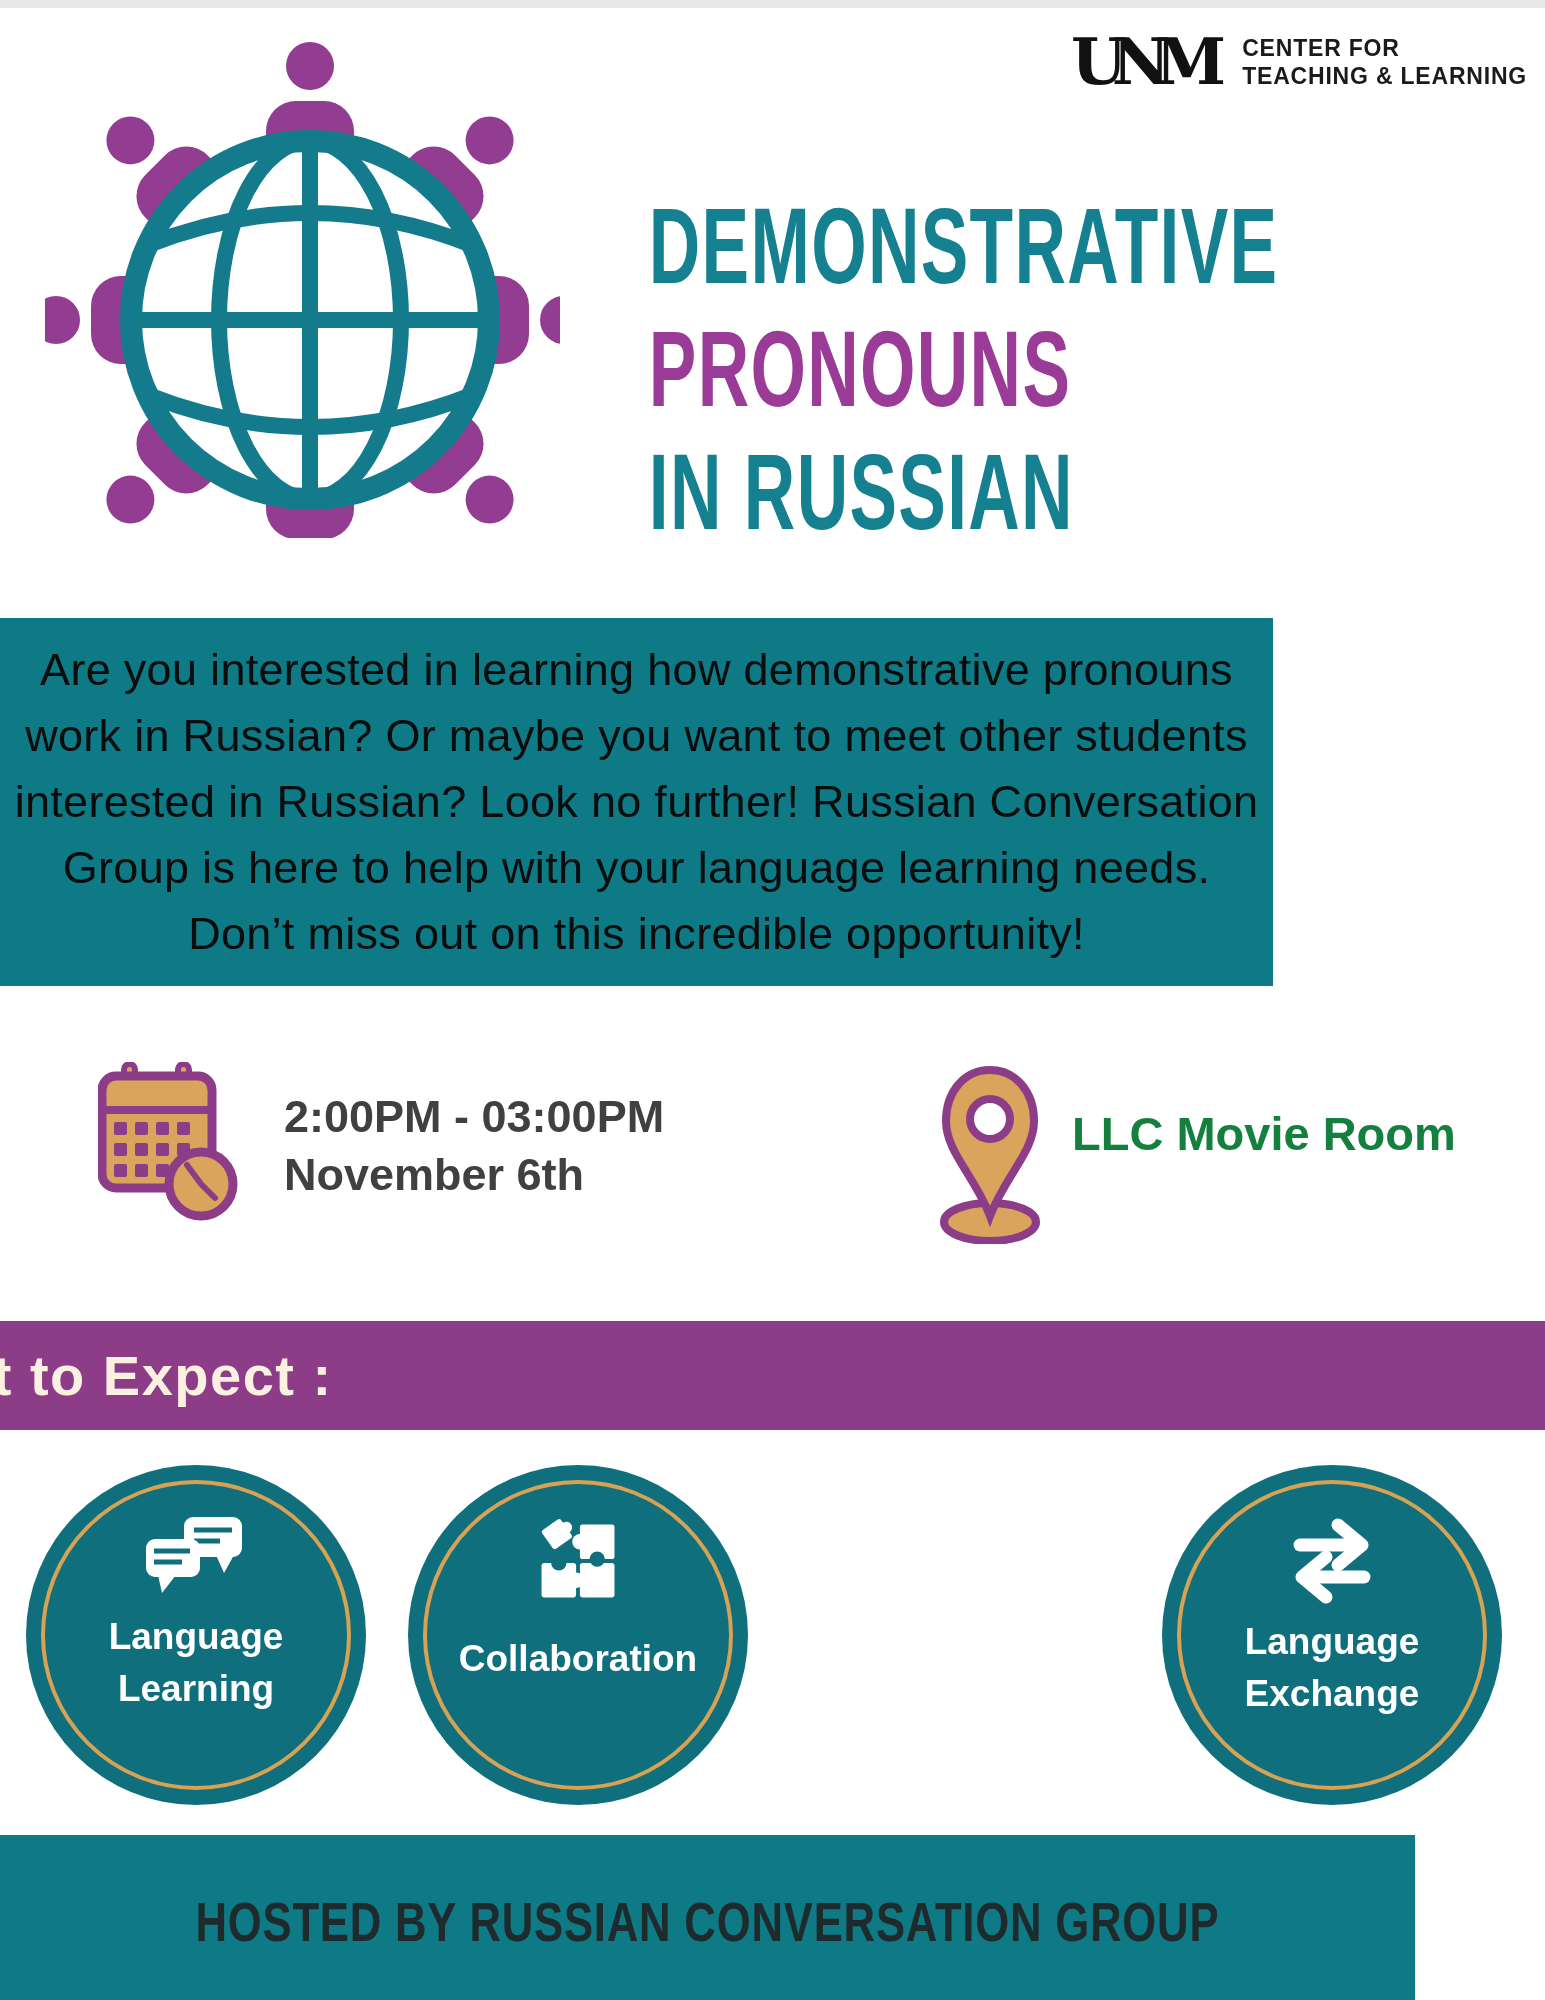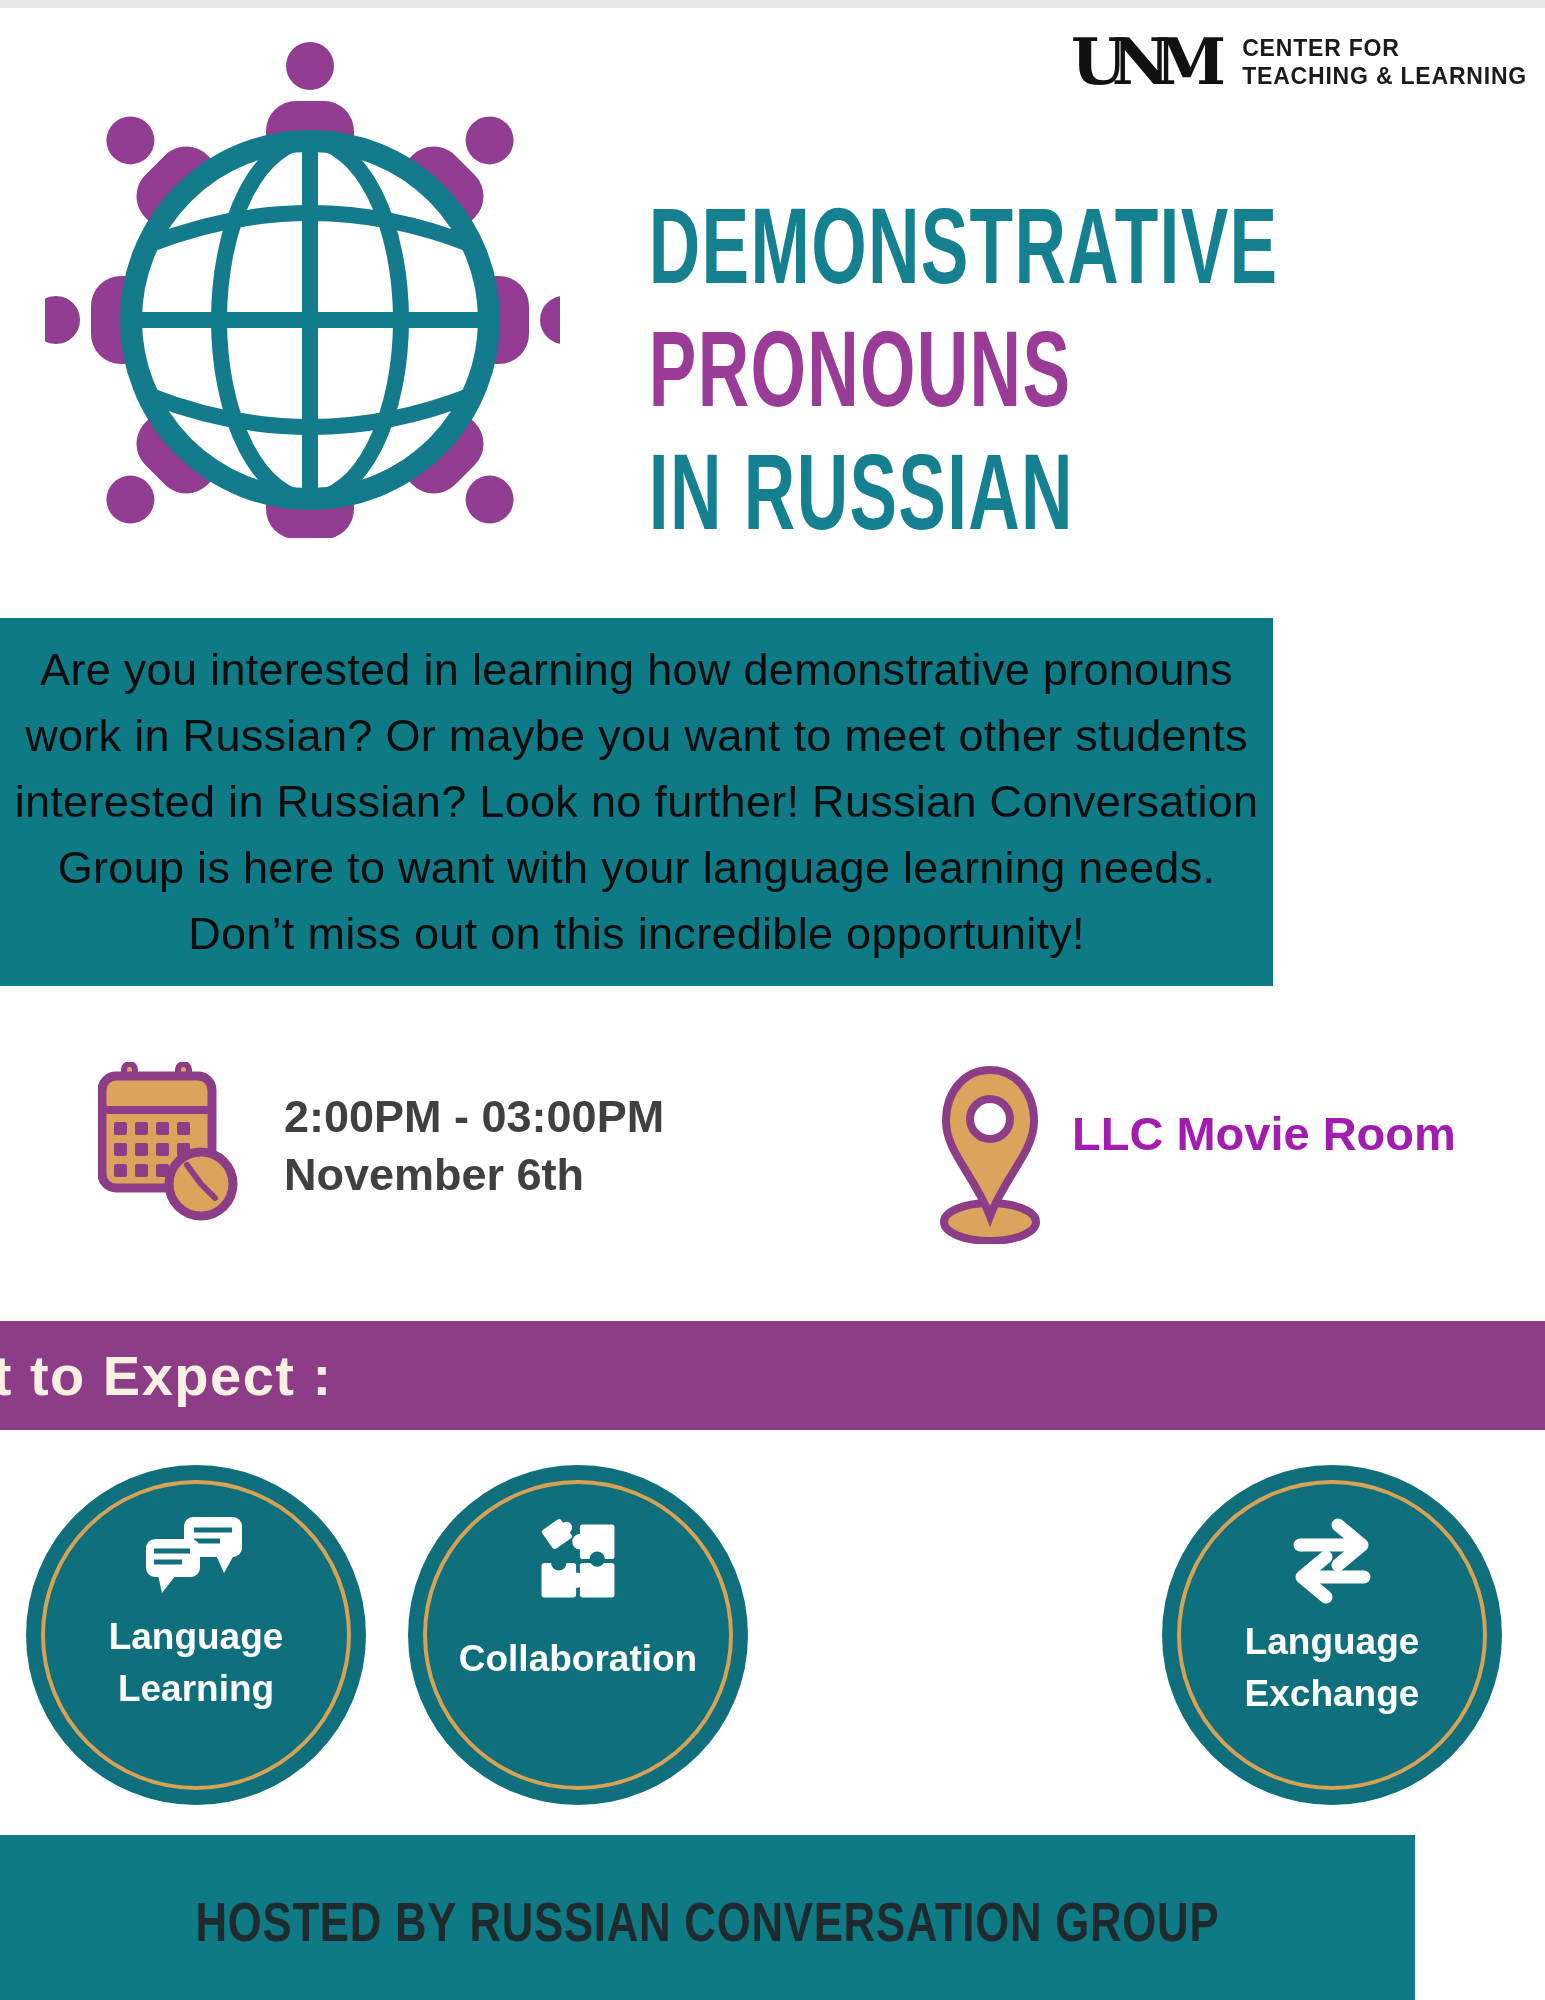--- a/index.html
+++ b/index.html
@@ -27,21 +27,21 @@
               display:flex;align-items:center;justify-content:center;}
   .intro-text{font-size:45px;line-height:66px;color:#0c0c0c;text-align:center;letter-spacing:0.3px;}
   .intro-text span{display:block;}
 
   
   .calendar-icon{position:absolute;left:98px;top:1054px;width:140px;height:170px;}
   .time-text{position:absolute;left:284px;top:1080px;font-size:45px;font-weight:800;
              line-height:58px;color:#404040;}
   .time-text span{display:block;}
   .pin-icon{position:absolute;left:937px;top:1056px;width:106px;height:180px;}
-  .location-text{position:absolute;left:1072px;top:1098px;font-size:47px;font-weight:800;color:#a21caf;}
+  .location-text{position:absolute;left:1072px;top:1098px;font-size:47px;font-weight:800;color:#15803d;}
 
   
   .expect-band{position:absolute;left:0;top:1313px;width:1545px;height:109px;background:#8d3c87;
                display:flex;align-items:center;justify-content:flex-start;}
   .expect-heading{font-size:56px;font-weight:800;color:#fcf0e1;letter-spacing:1.5px;
                   transform:translateX(-130px);}
 
   
   .circle{position:absolute;top:1457px;width:340px;height:340px;border-radius:50%;
           background:#0f6f7d;color:#fff;text-align:center;}
@@ -120,21 +120,21 @@
     <span class="title-line t-teal">DEMONSTRATIVE</span>
     <span class="title-line t-purple">PRONOUNS</span>
     <span class="title-line t-teal">IN RUSSIAN</span>
   </div>
 
   <div class="intro-band">
     <div class="intro-text">
       <span>Are you interested in learning how demonstrative pronouns</span>
       <span>work in Russian? Or maybe you want to meet other students</span>
       <span>interested in Russian? Look no further! Russian Conversation</span>
-      <span>Group is here to want with your language learning needs.</span>
+      <span>Group is here to help with your language learning needs.</span>
       <span>Don’t miss out on this incredible opportunity!</span>
     </div>
   </div>
 
   <svg class="calendar-icon" viewBox="0 0 140 170">
     <rect x="26" y="2" width="11" height="36" rx="5.5" fill="#dba45c" stroke="#8d3c87" stroke-width="6"></rect>
     <rect x="80" y="2" width="11" height="36" rx="5.5" fill="#dba45c" stroke="#8d3c87" stroke-width="6"></rect>
     <rect x="4" y="14" width="110" height="112" rx="14" fill="#dba45c" stroke="#8d3c87" stroke-width="9"></rect>
     <line x1="4" y1="48" x2="114" y2="48" stroke="#8d3c87" stroke-width="8"></line>
     <g fill="#8d3c87">

